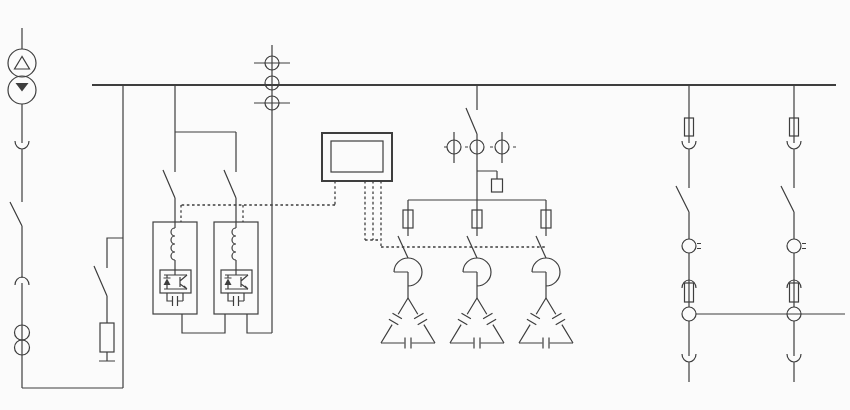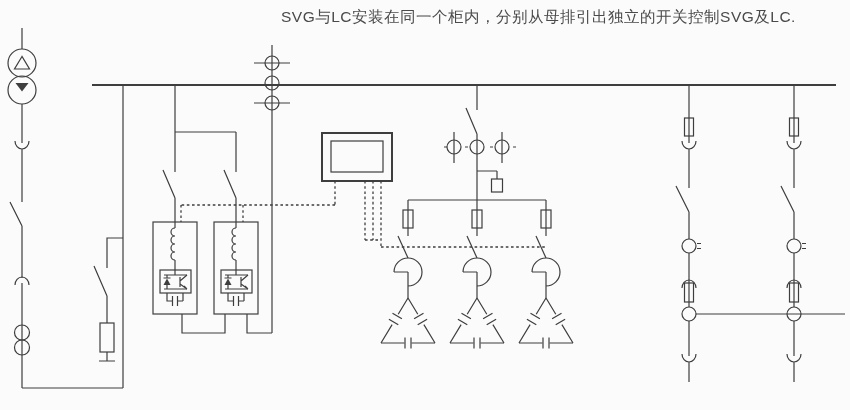--- a/index.html
+++ b/index.html
@@ -22,21 +22,20 @@
     stroke:var(--line);fill:none;stroke-width:1.2;}
   .bus{stroke-width:2.2;}
   .thick{stroke-width:2;}
   .dash{stroke-dasharray:2.6 2.6;stroke-width:1.3;}
 </style>
 </head>
 <body>
 
 <div class="stage">
 
-  <div class="title">SVG与LC安装在同一个柜内，分别从母排引出独立的开关控制SVG及LC.</div>
 
   <svg class="schematic" width="850" height="410" viewBox="0 0 850 410">
 
     <defs>
 
       <g id="svg-module-proto">
         <rect x="153" y="222" width="44" height="92"></rect>
         <path d="M175,222 V228"></path>
         <path d="M175,228 A4,4 0 0 0 175,236 A4,4 0 0 0 175,244 A4,4 0 0 0 175,252 A4,4 0 0 0 175,260"></path>
         <path d="M175,260 V270"></path>

